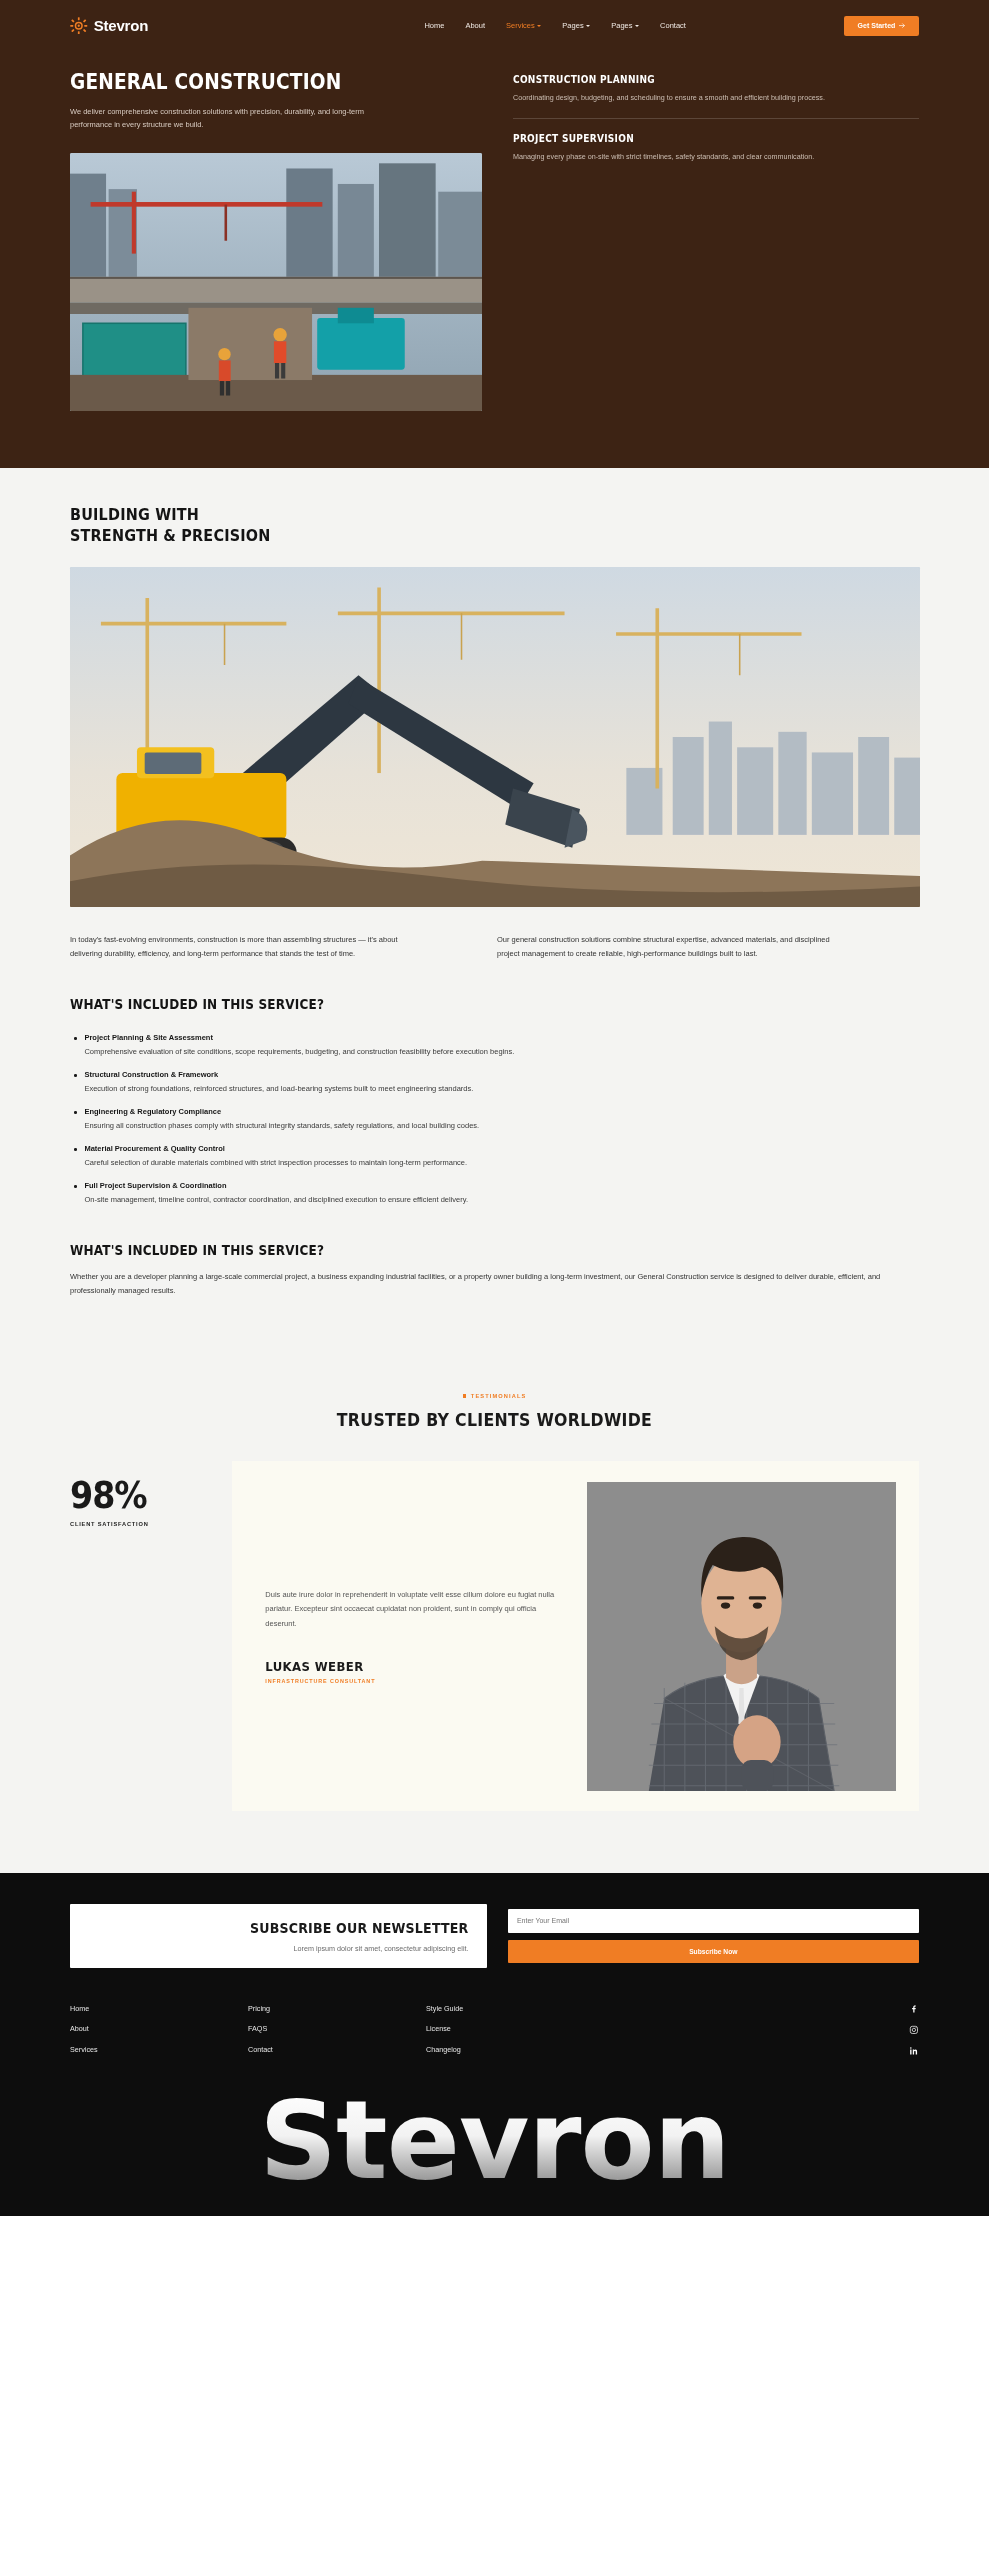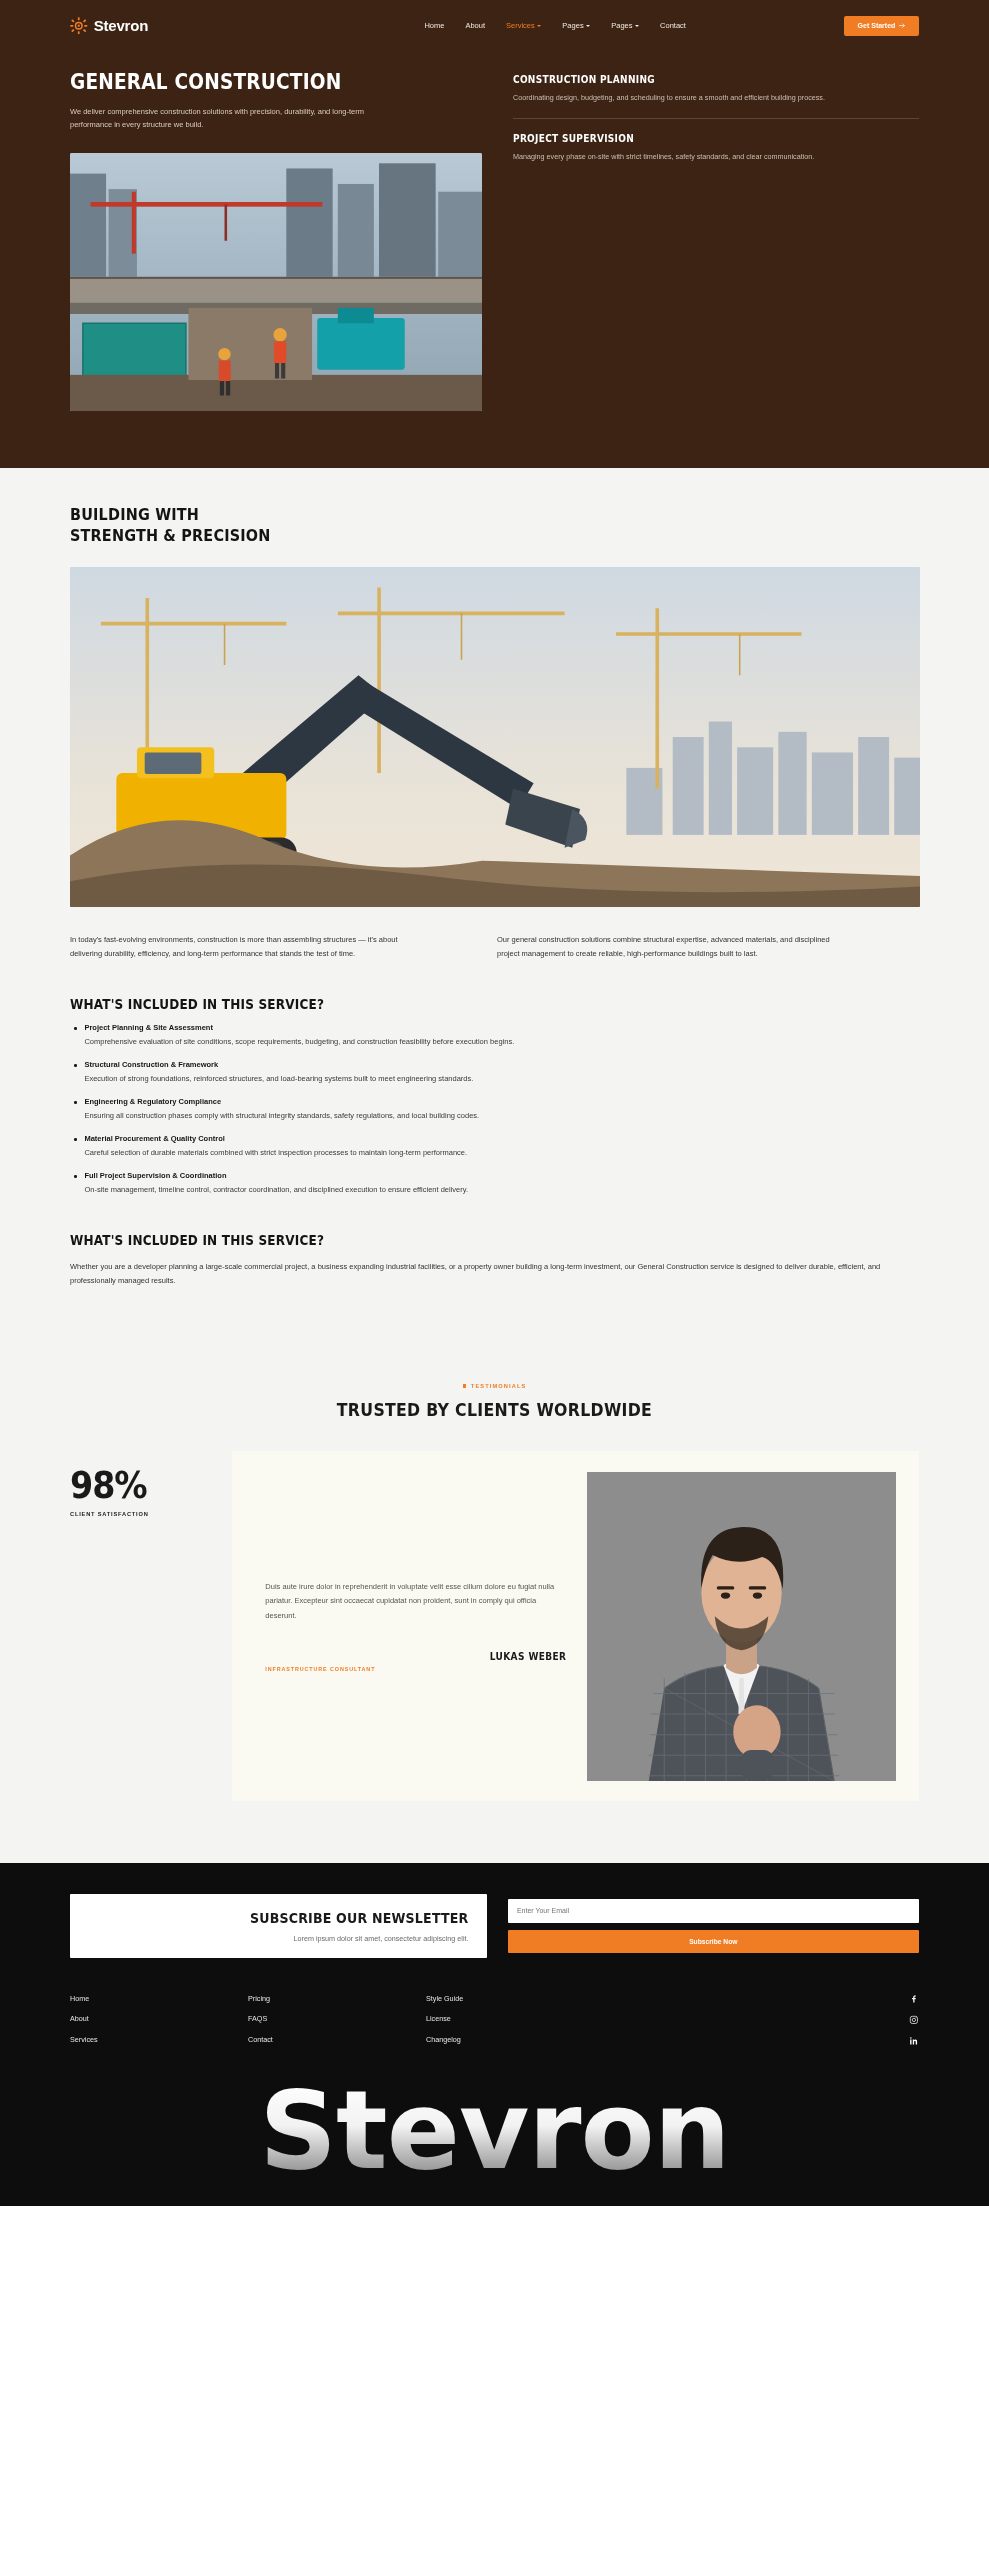--- a/index.html
+++ b/index.html
@@ -170,21 +170,21 @@
   .h-included {
     font-size:13.4px;
     font-weight:bold;
     text-transform:uppercase;
     letter-spacing:0.2px;
     font-family:"DejaVu Sans", sans-serif;
     font-stretch:condensed;
     margin-top:37px;
     color:#141414;
   }
-  ul.included { list-style:none; margin-top:11px; }
+  ul.included { list-style:none; margin-top:21px; }
   ul.included li {
     position:relative;
     padding-left:14.4px;
     margin-bottom:12.4px;
   }
   ul.included li:before {
     content:"";
     position:absolute;
     left:4.1px; top:4.1px;
     width:2.6px; height:2.6px;
@@ -261,28 +261,27 @@
     min-height:350px;
   }
   .quote-col { flex:1; padding-left:10.3px; }
   .quote-text {
     font-size:7.5px;
     line-height:1.9;
     color:#555;
     max-width:289px;
   }
   .quote-name {
-    font-size:10px;
+    font-size:13px;
     font-weight:bold;
     text-transform:uppercase;
     letter-spacing:0.4px;
     margin-top:28px;
     font-family:"DejaVu Sans", sans-serif;
     font-stretch:condensed;
-    text-align:right;
   }
   .quote-role {
     color:#f07d24;
     font-size:5.4px;
     font-weight:bold;
     letter-spacing:0.9px;
     text-transform:uppercase;
     margin-top:4.1px;
   }
   .testi-photo {

